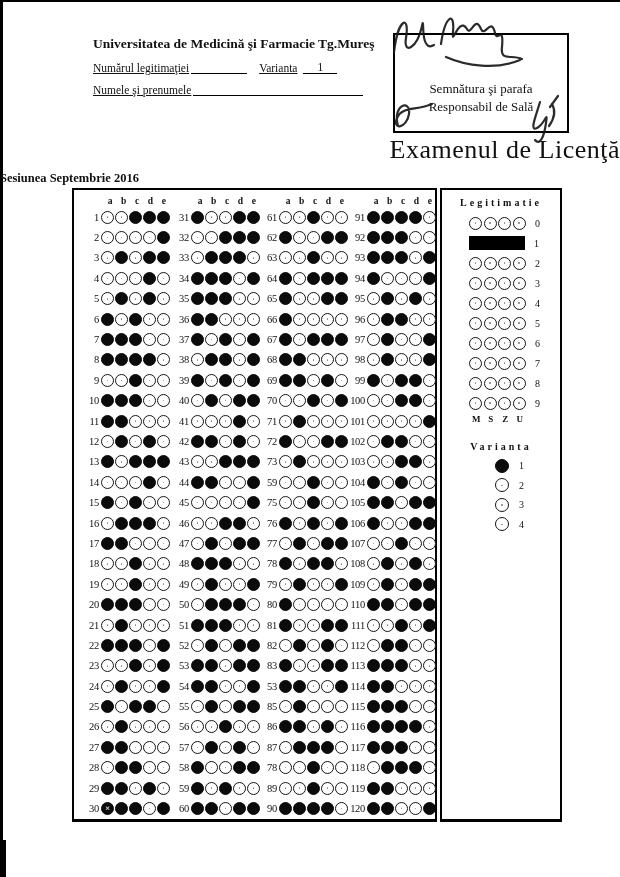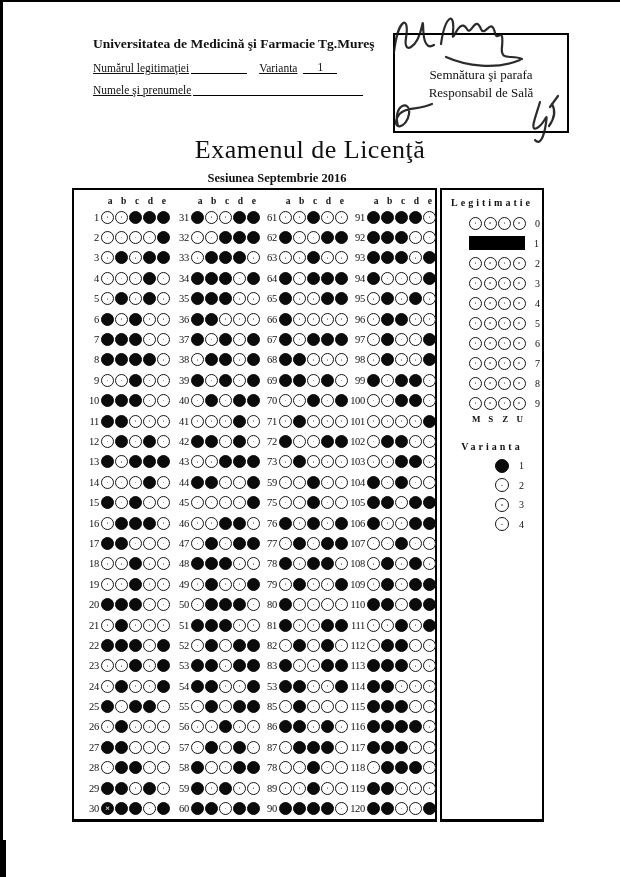--- a/index.html
+++ b/index.html
@@ -14,43 +14,43 @@
   .uni{font-weight:bold;font-size:13.5px;margin-bottom:9px;white-space:nowrap;}
   .spec{font-size:13.5px;letter-spacing:.6px;margin-bottom:11px;}
   .idline,.nameline{font-size:11.5px;margin-bottom:9px;white-space:nowrap;text-decoration:underline;}
   .blank{display:inline-block;border-bottom:1.2px solid #000;height:12px;vertical-align:bottom;}
   .id-blank{width:56px;margin-left:2px;}
   .variant-label{margin-left:12px;}
   .variant-value{width:34px;text-align:center;margin-left:6px;font-size:11.5px;}
   .name-blank{width:170px;margin-left:2px;}
   
   .sigbox{position:absolute;left:393px;top:33px;width:176px;height:100px;border:2px solid #000;
-          box-sizing:border-box;text-align:center;font-size:13px;padding-top:31px;line-height:1.4;}
+          box-sizing:border-box;text-align:center;font-size:13px;padding-top:45px;line-height:1.4;}
   .sigs{position:absolute;left:378px;top:4px;width:206px;height:150px;overflow:visible;}
   
-  .title{position:absolute;left:0;top:135px;width:620px;text-align:center;font-size:26px;letter-spacing:.5px;}
-  .subtitle{position:absolute;left:0;top:171px;width:524px;text-align:center;font-size:12.5px;font-weight:bold;margin-left:15px;}
+  .title{position:absolute;left:0;top:135px;width:620px;text-align:right;font-size:26px;letter-spacing:.5px;}
+  .subtitle{position:absolute;left:0;top:171px;width:524px;text-align:left;font-size:12.5px;font-weight:bold;}
   
   .gridbox{position:absolute;left:72px;top:188px;width:365px;height:634px;border:2px solid #000;
            border-bottom-width:3px;box-sizing:border-box;}
   .qcol{position:absolute;top:2px;width:90px;}
   .qcol1{left:6px;}.qcol2{left:96px;}.qcol3{left:184px;}.qcol4{left:272px;}
   .letters{display:flex;margin-left:24px;gap:1px;height:15px;align-items:flex-end;}
   .letter{width:13px;text-align:center;font-weight:bold;font-size:9.5px;line-height:11px;}
   .qrow{display:flex;align-items:center;height:20.4px;}
   .qnum{width:22px;text-align:right;font-size:10.5px;padding-right:2px;letter-spacing:-.3px;}
   .bubbles{display:flex;gap:1px;}
   .bubble{width:13px;height:13px;border:1.6px solid #161616;border-radius:50%;box-sizing:border-box;
           position:relative;display:flex;align-items:center;justify-content:center;background:#fff;}
   .bubble:not(.filled)::after{content:'';position:absolute;left:50%;top:50%;width:1.5px;height:1.5px;
           margin:-.75px 0 0 -.75px;background:#8a8a8a;border-radius:50%;}
   .bubble.filled{background:#0b0b0b;border-color:#0b0b0b;}
   .bubble.crossed{color:#fff;font-size:9px;font-weight:bold;line-height:9px;}
   
-  .sidebox{position:absolute;left:440px;top:188px;width:104px;height:634px;border:2px solid #000;
+  .sidebox{position:absolute;left:440px;top:188px;width:122px;height:634px;border:2px solid #000;
            border-bottom-width:3px;box-sizing:border-box;}
   .leg-title{text-align:center;font-weight:bold;font-size:10px;letter-spacing:3px;margin-top:7px;white-space:nowrap;}
   .leg-rows{margin-top:5px;}
   .legrow{display:flex;align-items:center;height:20px;padding-left:27px;}
   .legrow .bubbles{gap:1.5px;width:57px;}
   .blackout{display:inline-block;width:56px;height:13.5px;background:#000;}
   .leg-label{margin-left:9px;font-size:10px;}
   .leg-letters{display:flex;padding-left:27px;margin-top:1px;}
   .mszu{width:14.5px;text-align:center;font-size:9px;font-weight:bold;}
   .var-title{margin-top:17px;text-align:center;font-weight:bold;font-size:10px;letter-spacing:3px;}

